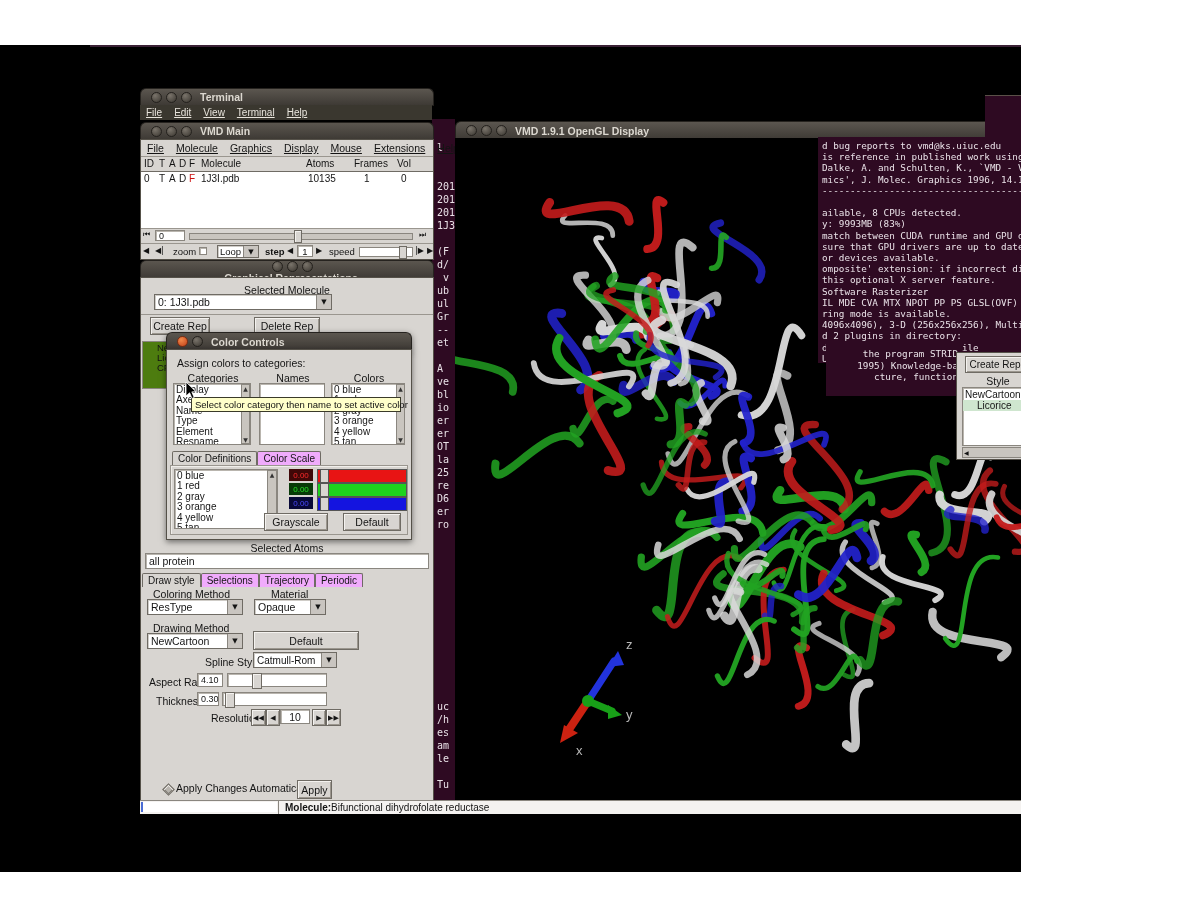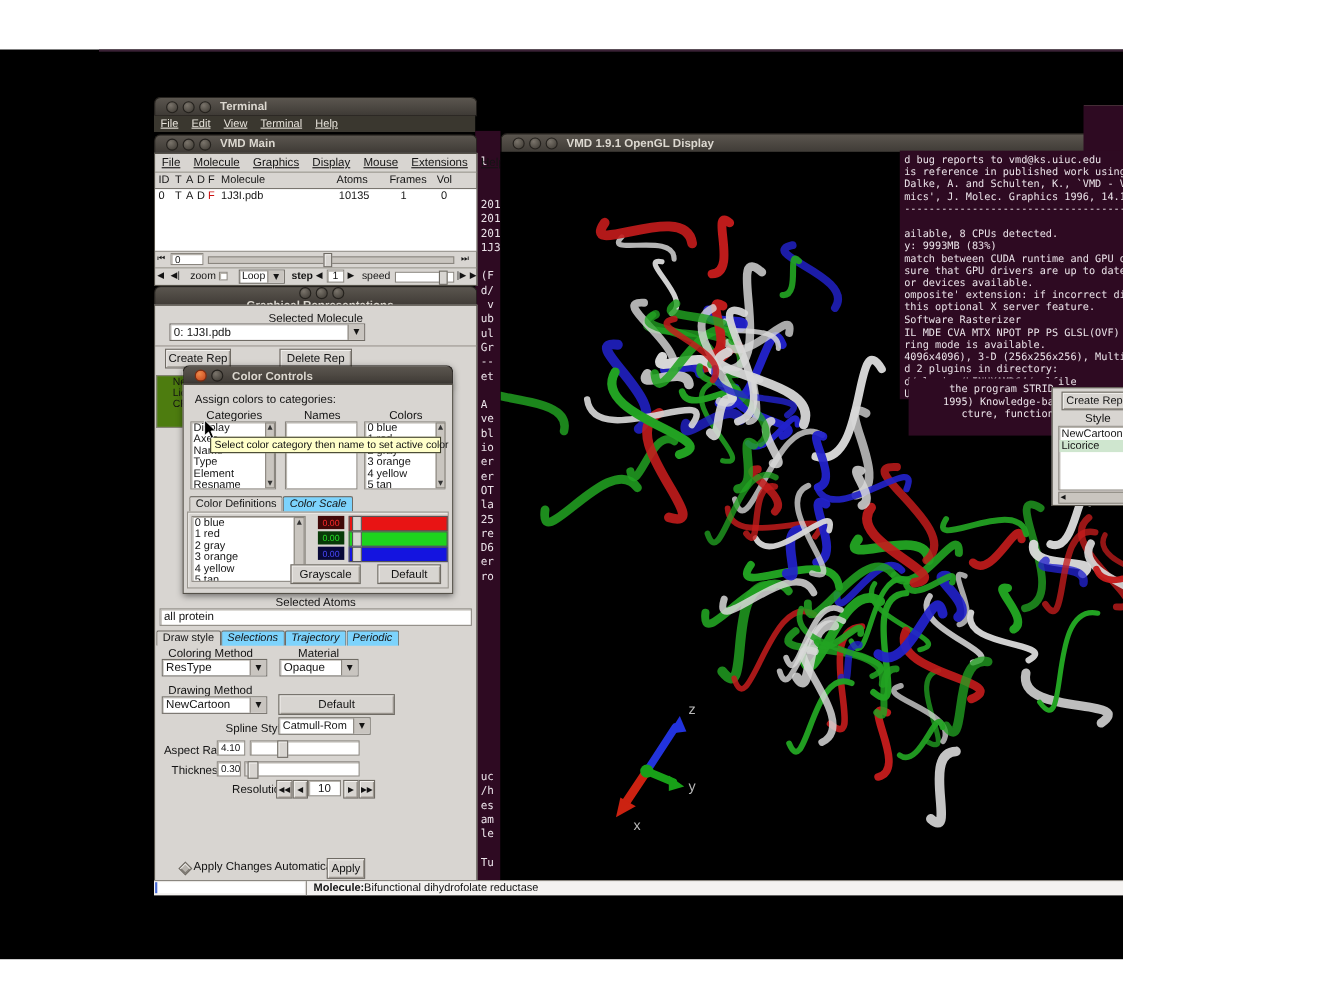--- a/index.html
+++ b/index.html
@@ -33,21 +33,21 @@
   .ddl{background:#ffffff;border:1px solid #6f6b64;box-shadow:inset 1px 1px 0 #cfccc7;
        font-size:10.5px;color:#141414;display:flex;align-items:center;box-sizing:border-box;}
   .ddl .arrowbox{margin-left:auto;background:#c9c5c0;border-left:1px solid #8a867f;height:100%;
        display:flex;align-items:center;justify-content:center;width:14px;font-size:7px;font-family:"DejaVu Sans",sans-serif;}
   .glyph{font-family:"DejaVu Sans",sans-serif;}
   .scrollv{background:#c9c5bf;border:1px solid #8a867f;box-sizing:border-box;font-family:"DejaVu Sans",sans-serif;
            font-size:6px;color:#333;display:flex;flex-direction:column;justify-content:space-between;align-items:center;}
   .menu-item{padding:0 6px;text-decoration:underline;}
   .tab{background:#d8d5d1;border:1px solid #6f6b64;border-bottom:none;border-radius:2px 2px 0 0;
        font-size:10px;padding:1px 5px;display:inline-block;}
-  .tab.inactive{background:#7dd3fc;font-style:italic;}
+  .tab.inactive{background:#f0abfc;}
   
   .term{background:#2e0a22;color:#eae2e8;font-family:"DejaVu Sans Mono",monospace;}
   pre.termtext{margin:0;font-family:"DejaVu Sans Mono",monospace;white-space:pre;}
   .statusbar{background:#f4f2f0;border-top:1px solid #8a867f;font-size:10px;color:#141414;}
   .redline{background:#d01414;}
   .colheader{font-size:10.5px;color:#141414;text-align:center;}
   .tooltip{background:#ffffca;border:1px solid #3a3a2a;color:#101010;font-size:9.5px;
            display:flex;align-items:center;padding:0 3px;white-space:nowrap;}
   .diamond{width:7px;height:7px;transform:rotate(45deg);background:#b8b4ae;
            box-shadow:inset 1px 1px 0 #f0eeea, inset -1px -1px 0 #7d7972;border:1px solid #6f6b64;}
@@ -529,21 +529,21 @@
 1995) Knowledge-ba
 cture, function</pre>
   </div>
 
   <div class="abs tk" style="left:956px;top:352px;width:106px;height:106px;border:1px solid #555149;border-right:none;">
     <div class="abs btn3d" style="left:8px;top:3px;width:58px;height:15px;font-size:10px;">Create Rep</div>
     <div class="abs colheader" style="left:6px;top:22px;width:70px;">Style</div>
     <div class="abs colheader" style="left:82px;top:22px;width:24px;">Col</div>
     <div class="abs listbox" style="left:5px;top:34px;width:72px;height:59px;padding:1px 0 0 2px;font-size:10px;line-height:11px;">
       <div>NewCartoon</div>
-      <div style="background:#cfe6cf;margin-left:-2px;padding-left:2px;">Licorice</div>
+      <div style="background:#cfe6cf;margin-left:-2px;padding-left:14px;">Licorice</div>
     </div>
     <div class="abs listbox" style="left:80px;top:34px;width:26px;height:59px;padding:1px 0 0 2px;font-size:10px;line-height:11px;">
       <div>Name</div>
       <div>Name</div>
     </div>
     <div class="abs" style="left:5px;top:94px;width:72px;height:9px;background:#c9c5bf;border:1px solid #8a867f;display:flex;align-items:center;">
       <span class="glyph" style="font-size:6px;margin-left:1px;">◀</span>
     </div>
   </div>
   <div class="abs tk" style="left:1028px;top:458px;width:34px;height:88px;border-left:1px solid #555149;">

